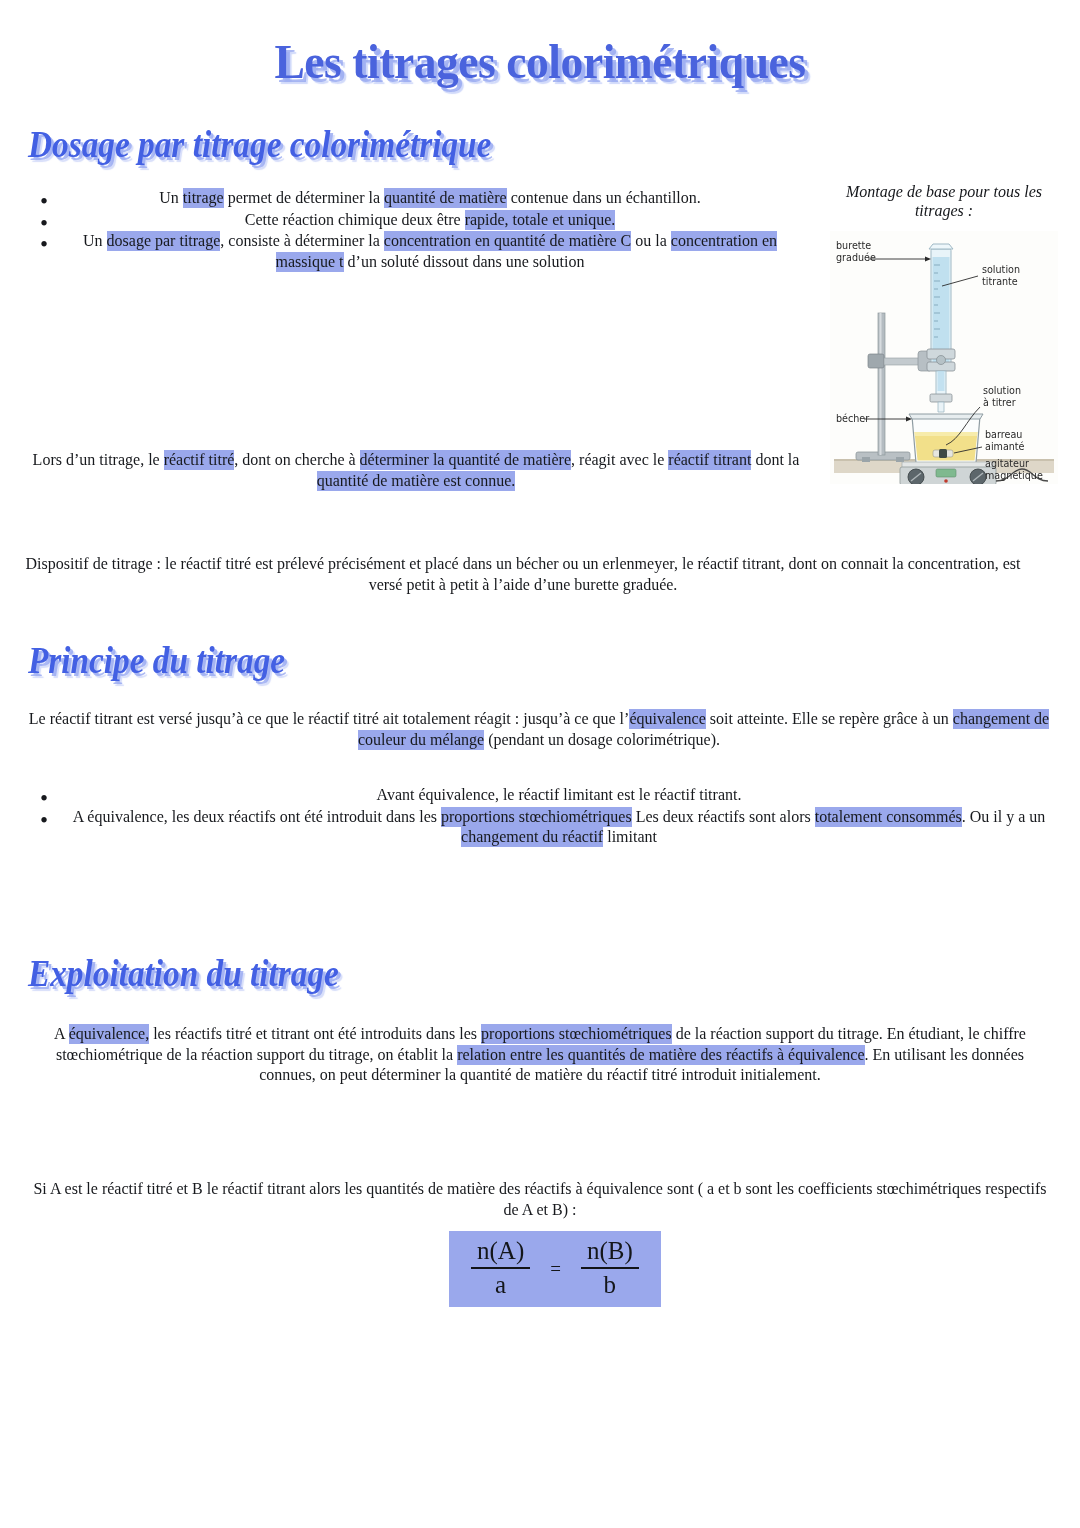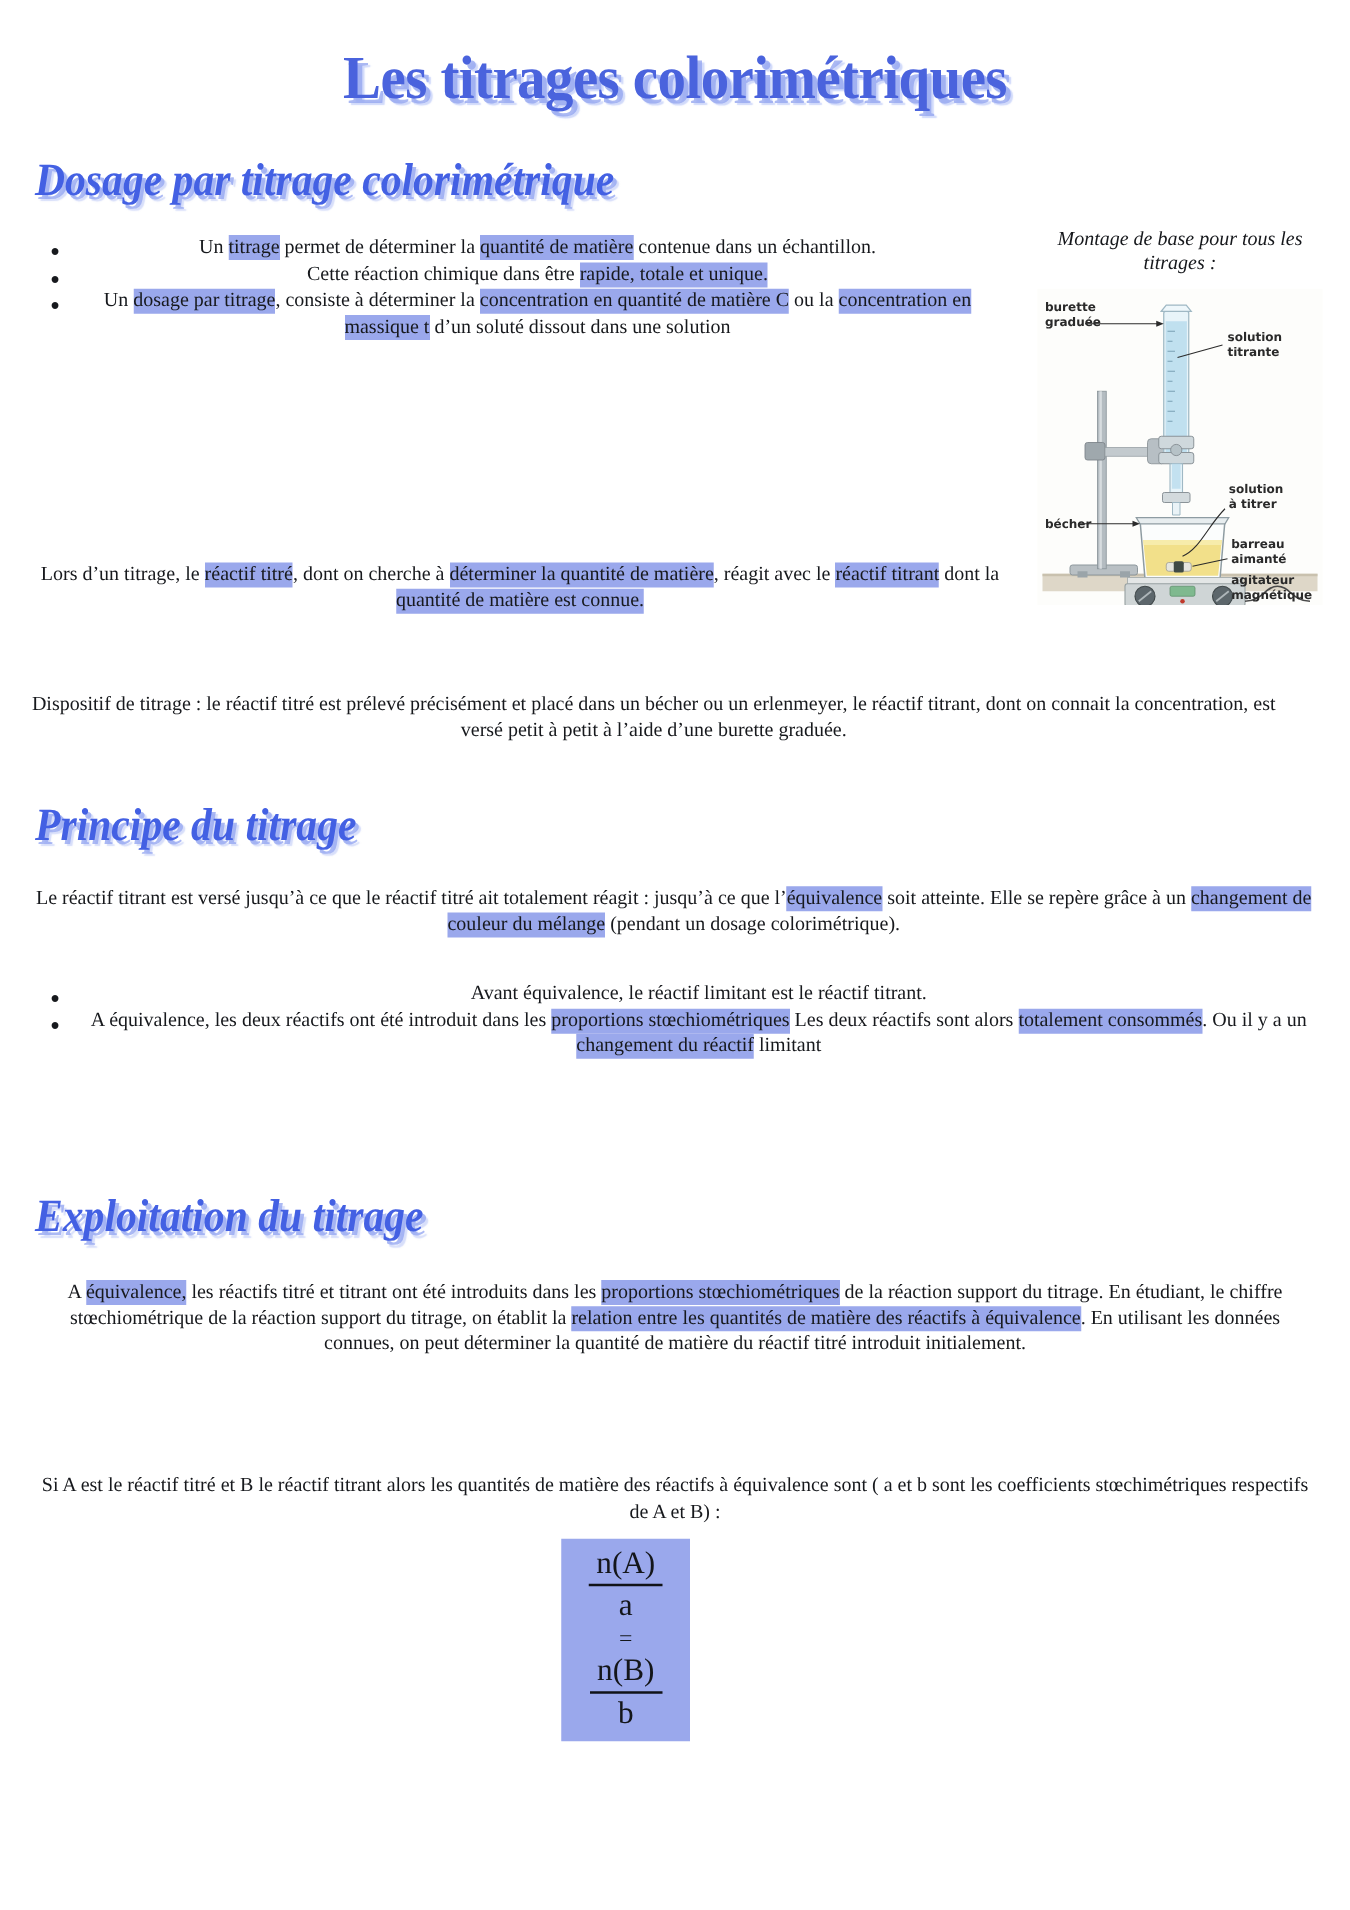--- a/index.html
+++ b/index.html
@@ -140,21 +140,20 @@
     left: 449px;
     top: 1231px;
   }
   .formula {
     display: inline-flex;
     align-items: center;
     background: #9aa8ec;
     padding: 6px 16px 8px 16px;
     font-size: 25px;
     color: #14161a;
-    flex-direction: column;
   }
   .frac {
     display: inline-flex;
     flex-direction: column;
     align-items: center;
     margin: 0 6px;
   }
   .frac .num { padding: 0 6px 2px 6px; }
   .frac .bar {
     width: 100%;
@@ -177,42 +176,41 @@
     line-height: 1.18;
     text-align: center;
     color: #15171b;
     margin: 0 0 10px 0;
   }
   #figure-image {
     position: relative;
     width: 228px;
     height: 253px;
     background: #fdfdfb;
-    font-weight: bold;
   }
   #figure-image svg { display: block; }
   .fig-label {
     font-family: "DejaVu Sans", "Liberation Sans", sans-serif;
     font-size: 9.6px;
     fill: #2a2a2a;
   }
 </style>
 </head>
 <body>
 
 <div class="doc-title">Les titrages colorimétriques</div>
 
 <h2 class="section-heading" id="sec1-heading">Dosage par titrage colorimétrique</h2>
 
 <ul class="bullets body-text" id="sec1-bullets">
   <li>
     <span>Un </span><span class="hl">titrage</span><span> permet de déterminer la </span><span class="hl">quantité de matière</span><span> contenue dans un échantillon.</span>
   </li>
   <li>
-    <span>Cette réaction chimique dans être </span><span class="hl">rapide, totale et unique.</span>
+    <span>Cette réaction chimique deux être </span><span class="hl">rapide, totale et unique.</span>
   </li>
   <li>
     <span>Un </span><span class="hl">dosage par titrage</span><span>, consiste à déterminer la </span><span class="hl">concentration en quantité de matière C</span><span> ou la </span><span class="hl">concentration en massique t</span><span> d’un soluté dissout dans une solution</span>
   </li>
 </ul>
 
 <p class="body-text" id="sec1-para-a">
   <span>Lors d’un titrage, le </span><span class="hl">réactif titré</span><span>, dont on cherche à </span><span class="hl">déterminer la quantité de matière</span><span>, réagit avec le </span><span class="hl">réactif titrant</span><span> dont la </span><span class="hl">quantité de matière est connue.</span>
 </p>
 

